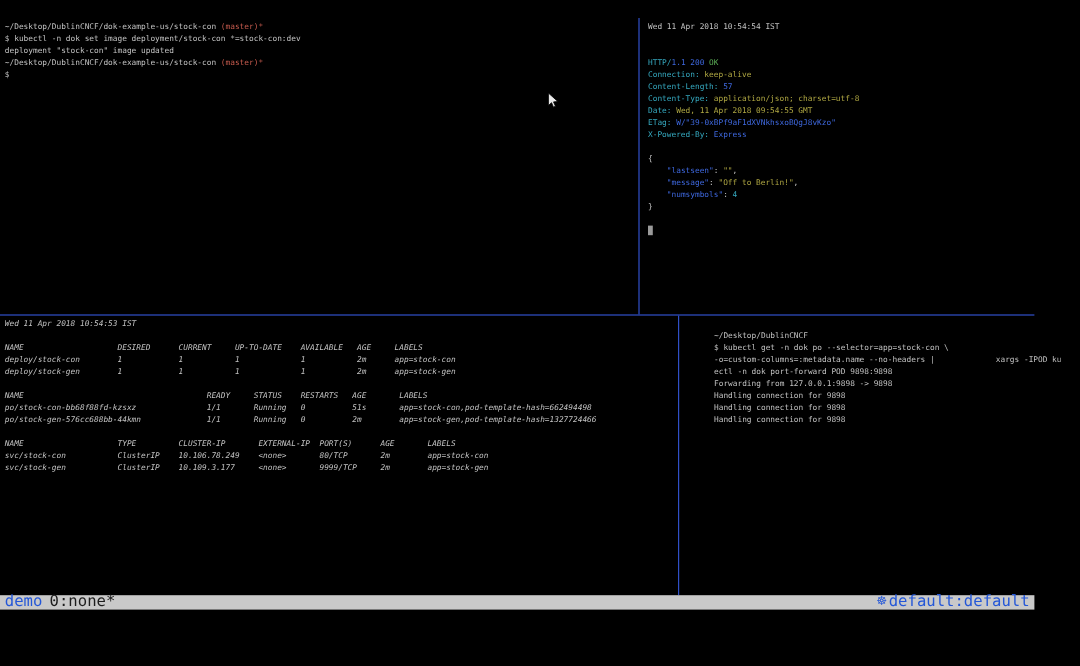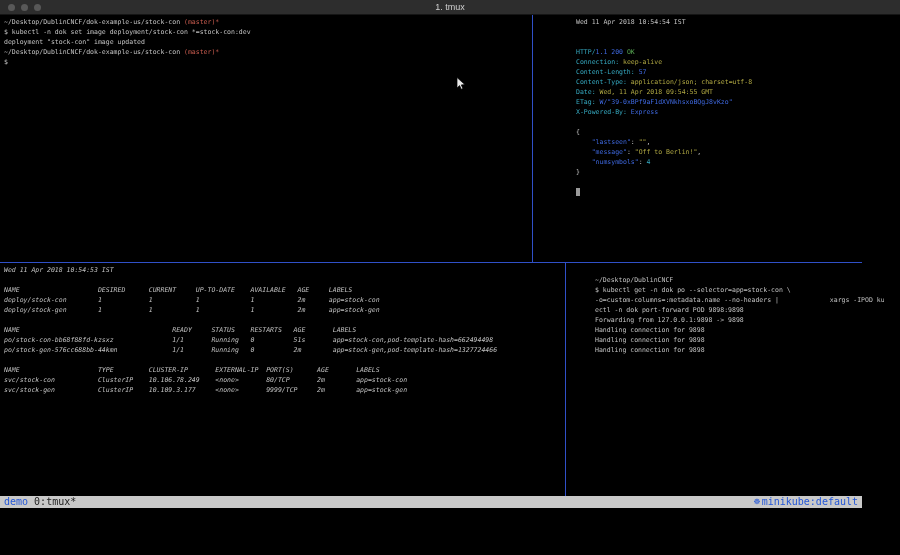--- a/index.html
+++ b/index.html
@@ -11,71 +11,63 @@
   .traffic{position:absolute;left:8px;top:4px;display:flex;gap:6px;}
   .traffic span{width:7px;height:7px;border-radius:50%;background:#585858;display:block;}
   .title{position:absolute;left:0;right:0;top:0;line-height:14px;text-align:center;
          font-family:"Liberation Sans",sans-serif;font-size:9px;color:var(--title_fg,#d0d0d0);}
   
   .terminal{position:absolute;top:15px;left:0;width:862px;height:493px;background:var(--bg,#000);}
   .pane{position:absolute;font-size:6.5px;line-height:10px;color:var(--fg,#c2c2c2);
         white-space:pre;padding:2px 0 0 4px;overflow:hidden;box-sizing:border-box;}
   .line{height:10px;white-space:pre;}
   .tl{top:0;left:0;width:531px;height:247px;}
-  .tr{top:0;left:536px;width:326px;height:247px;margin-left:36px;}
+  .tr{top:0;left:536px;width:326px;height:247px;}
   .bl{top:248px;left:0;width:564px;height:233px;font-style:italic;}
   .br{top:248px;left:591px;width:293px;height:233px;}
   .vborder{position:absolute;width:1px;background:var(--border,#3050c8);}
   .vb-top{left:532px;top:0;height:247px;}
   .vb-bottom{left:565px;top:248px;height:233px;}
   .hborder{position:absolute;top:247px;left:0;width:862px;height:1px;background:var(--border,#3050c8);}
   
   .statusbar{position:absolute;left:0;top:481px;width:862px;height:12px;background:var(--statusbar_bg,#c9c9c9);
-             color:var(--statusbar_fg,#1d1d1d);font-size:10px;line-height:12px;display:flex;
+             color:var(--statusbar_fg,#1d1d1d);font-size:13px;line-height:12px;display:flex;
              padding:0 4px;box-sizing:border-box;}
   .sb-session{color:var(--accent,#2457d8);margin-right:6px;}
   .sb-window{color:var(--statusbar_fg,#1d1d1d);}
   .sb-right{margin-left:auto;color:var(--accent,#2457d8);}
   .sb-right span{margin-left:2px;}
   
   .cursor-svg{position:absolute;left:456px;top:77px;}
 </style>
 </head>
 <body>
 
 <div class="screen">
 
-  <div class="titlebar">
-    <div class="traffic">
-      <span></span>
-      <span></span>
-      <span></span>
-    </div>
-    <div class="title">1. tmux</div>
-  </div>
 
   <div class="terminal">
 
     <div class="pane tl"><div class="line"><span>~/Desktop/DublinCNCF/dok-example-us/stock-con </span><span style="color: rgb(199, 91, 78);">(master)*</span></div><div class="line"><span>$ kubectl -n dok set image deployment/stock-con *=stock-con:dev</span></div><div class="line"><span>deployment "stock-con" image updated</span></div><div class="line"><span>~/Desktop/DublinCNCF/dok-example-us/stock-con </span><span style="color: rgb(199, 91, 78);">(master)*</span></div><div class="line"><span>$</span></div></div>
 
     <div class="pane tr"><div class="line"><span>Wed 11 Apr 2018 10:54:54 IST</span></div><div class="line">&nbsp;</div><div class="line">&nbsp;</div><div class="line"><span style="color: rgb(53, 169, 192);">HTTP/</span><span style="color: rgb(62, 104, 223);">1.1</span><span> </span><span style="color: rgb(62, 104, 223);">200</span><span> </span><span style="color: rgb(90, 171, 85);">OK</span></div><div class="line"><span style="color: rgb(53, 169, 192);">Connection:</span><span> </span><span style="color: rgb(175, 167, 66);">keep-alive</span></div><div class="line"><span style="color: rgb(53, 169, 192);">Content-Length:</span><span> </span><span style="color: rgb(62, 104, 223);">57</span></div><div class="line"><span style="color: rgb(53, 169, 192);">Content-Type:</span><span> </span><span style="color: rgb(175, 167, 66);">application/json; charset=utf-8</span></div><div class="line"><span style="color: rgb(53, 169, 192);">Date:</span><span> </span><span style="color: rgb(175, 167, 66);">Wed, 11 Apr 2018 09:54:55 GMT</span></div><div class="line"><span style="color: rgb(53, 169, 192);">ETag:</span><span> </span><span style="color: rgb(62, 104, 223);">W/"39-0xBPf9aF1dXVNkhsxoBQgJ8vKzo"</span></div><div class="line"><span style="color: rgb(53, 169, 192);">X-Powered-By:</span><span> </span><span style="color: rgb(62, 104, 223);">Express</span></div><div class="line">&nbsp;</div><div class="line"><span>{</span></div><div class="line"><span>    </span><span style="color: rgb(62, 104, 223);">"lastseen"</span><span>: </span><span style="color: rgb(175, 167, 66);">""</span><span>,</span></div><div class="line"><span>    </span><span style="color: rgb(62, 104, 223);">"message"</span><span>: </span><span style="color: rgb(175, 167, 66);">"Off to Berlin!"</span><span>,</span></div><div class="line"><span>    </span><span style="color: rgb(62, 104, 223);">"numsymbols"</span><span>: </span><span style="color: rgb(53, 169, 192);">4</span></div><div class="line"><span>}</span></div><div class="line">&nbsp;</div><div class="line"><span style="background-color: rgb(154, 154, 154);"> </span></div></div>
 
     <div class="vborder vb-top"></div>
     <div class="hborder"></div>
 
     <div class="pane bl"><div class="line"><span>Wed 11 Apr 2018 10:54:53 IST</span></div><div class="line">&nbsp;</div><div class="line"><span>NAME                    DESIRED      CURRENT     UP-TO-DATE    AVAILABLE   AGE     LABELS</span></div><div class="line"><span>deploy/stock-con        1            1           1             1           2m      app=stock-con</span></div><div class="line"><span>deploy/stock-gen        1            1           1             1           2m      app=stock-gen</span></div><div class="line">&nbsp;</div><div class="line"><span>NAME                                       READY     STATUS    RESTARTS   AGE       LABELS</span></div><div class="line"><span>po/stock-con-bb68f88fd-kzsxz               1/1       Running   0          51s       app=stock-con,pod-template-hash=662494498</span></div><div class="line"><span>po/stock-gen-576cc688bb-44kmn              1/1       Running   0          2m        app=stock-gen,pod-template-hash=1327724466</span></div><div class="line">&nbsp;</div><div class="line"><span>NAME                    TYPE         CLUSTER-IP       EXTERNAL-IP  PORT(S)      AGE       LABELS</span></div><div class="line"><span>svc/stock-con           ClusterIP    10.106.78.249    &lt;none&gt;       80/TCP       2m        app=stock-con</span></div><div class="line"><span>svc/stock-gen           ClusterIP    10.109.3.177     &lt;none&gt;       9999/TCP     2m        app=stock-gen</span></div></div>
 
     <div class="pane br"><div class="line">&nbsp;</div><div class="line"><span>~/Desktop/DublinCNCF</span></div><div class="line"><span>$ kubectl get -n dok po --selector=app=stock-con \</span></div><div class="line"><span>-o=custom-columns=:metadata.name --no-headers |             xargs -IPOD kub</span></div><div class="line"><span>ectl -n dok port-forward POD 9898:9898</span></div><div class="line"><span>Forwarding from 127.0.0.1:9898 -&gt; 9898</span></div><div class="line"><span>Handling connection for 9898</span></div><div class="line"><span>Handling connection for 9898</span></div><div class="line"><span>Handling connection for 9898</span></div></div>
 
     <div class="vborder vb-bottom"></div>
 
     <div class="statusbar">
       <span class="sb-session">demo</span>
-      <span class="sb-window">0:tmux*</span>
-      <span class="sb-right"><span>☸</span><span>minikube:default</span></span>
+      <span class="sb-window">0:none*</span>
+      <span class="sb-right"><span>☸</span><span>default:default</span></span>
     </div>
 
   </div>
 
   <svg class="cursor-svg" width="10" height="14" viewBox="0 0 10 14">
     <path d="M1,0.5 L1,11 L3.6,8.6 L5.2,12.3 L6.9,11.5 L5.3,7.9 L8.9,7.6 Z" fill="#e9e9e9" stroke="#000" stroke-width="0.7"></path>
   </svg>
 
 </div>
 

